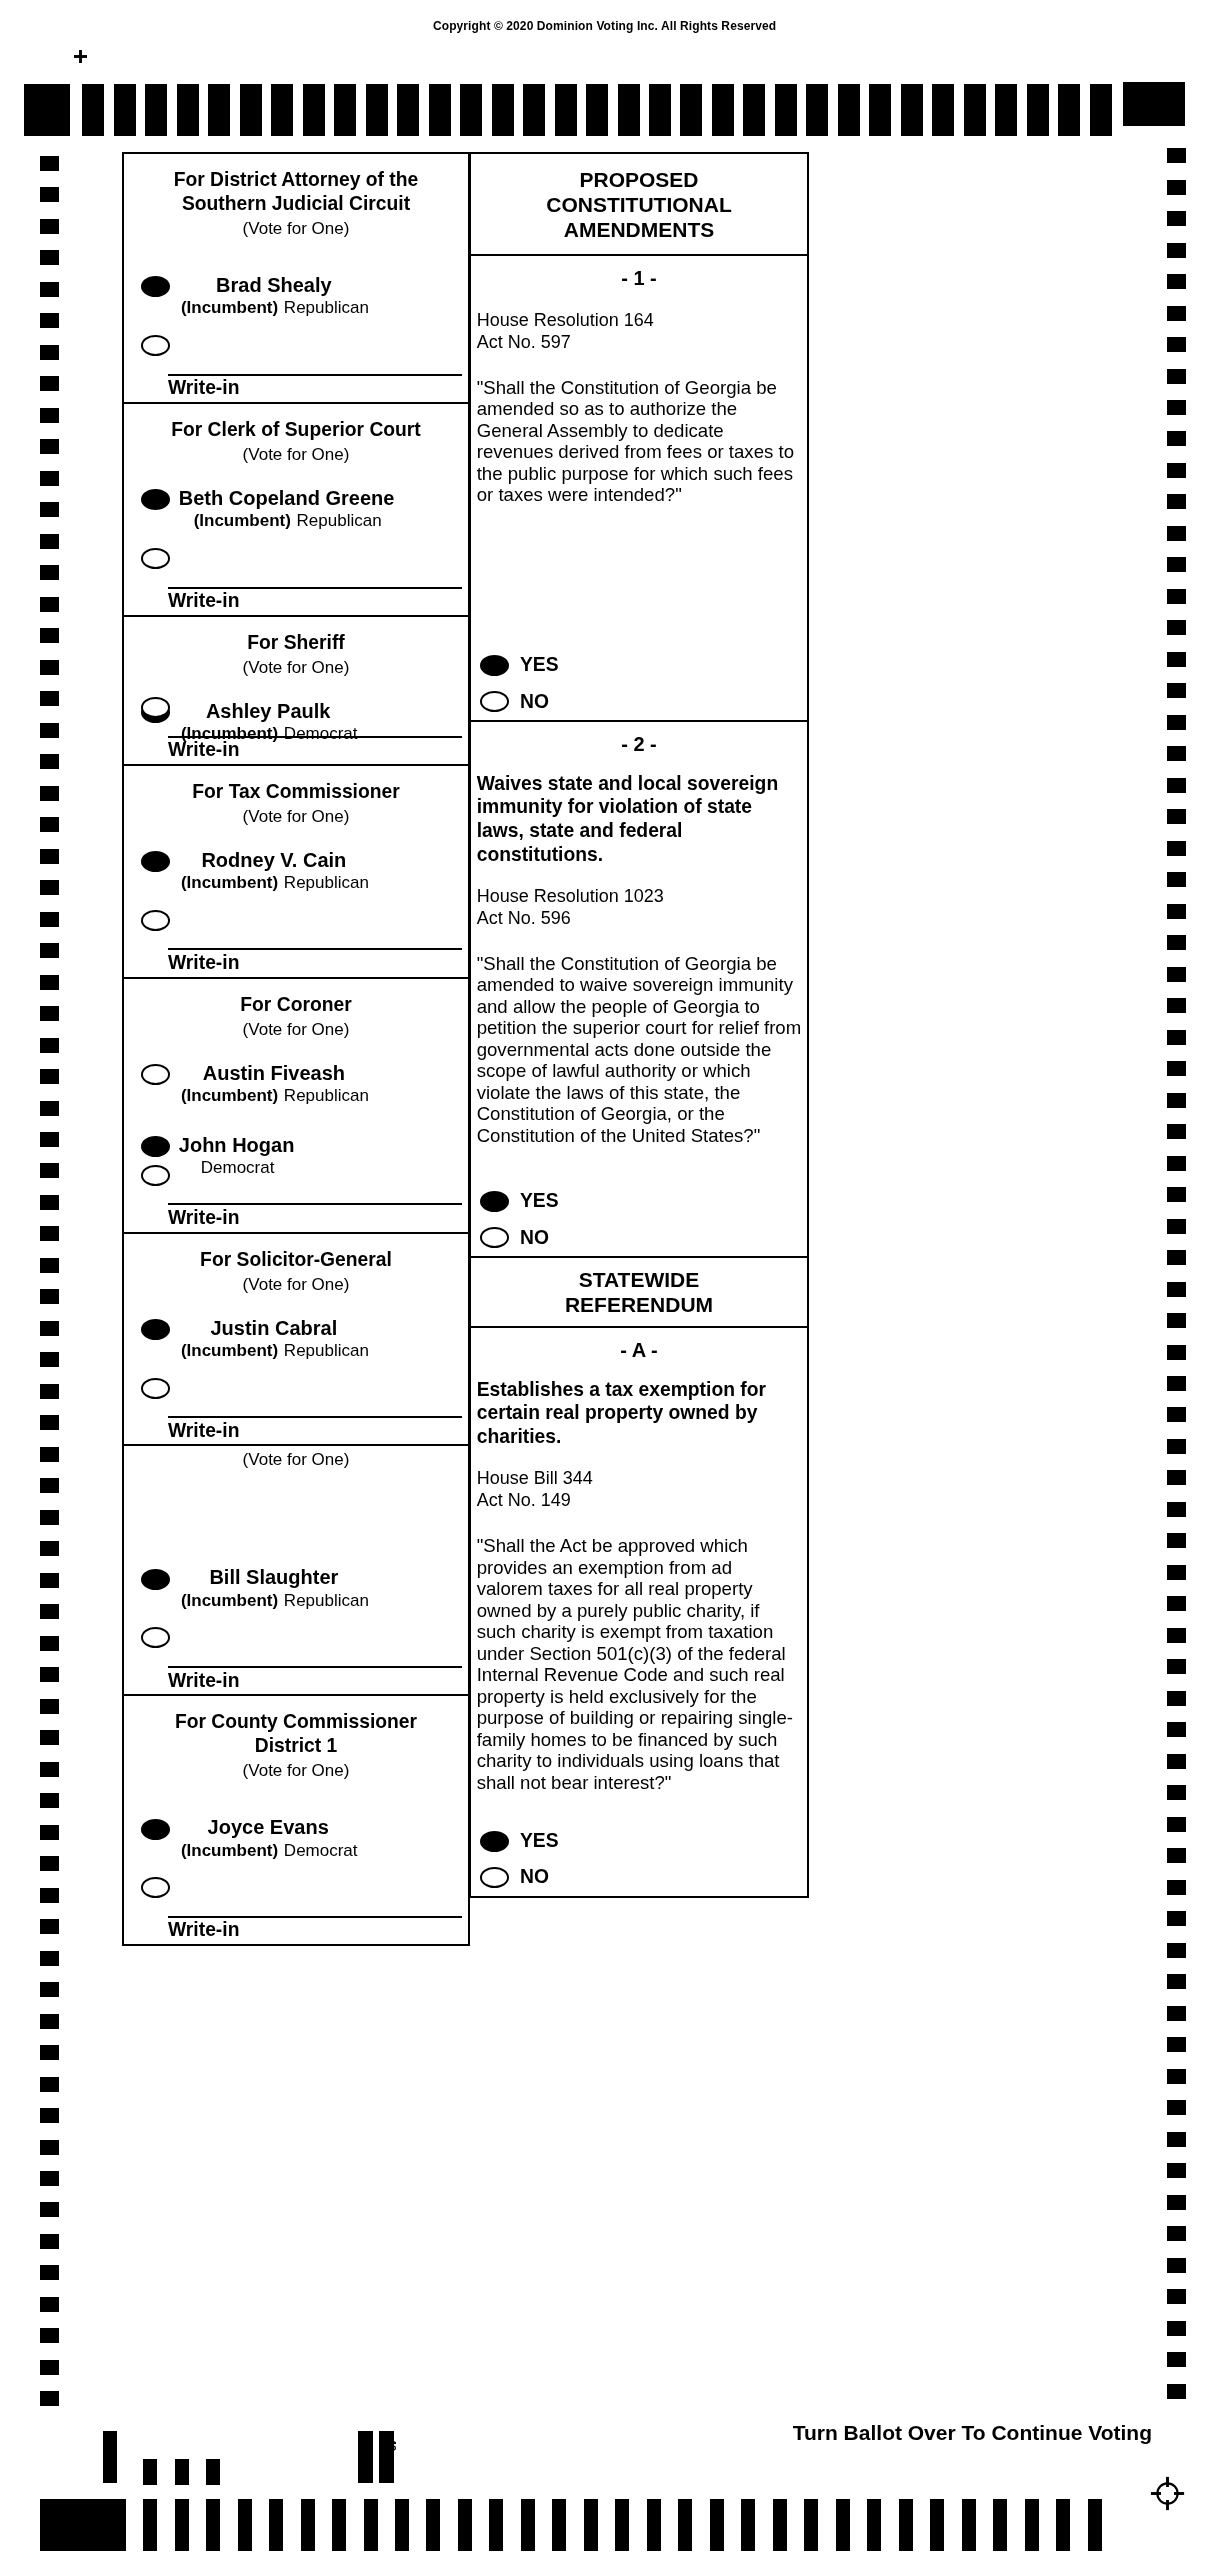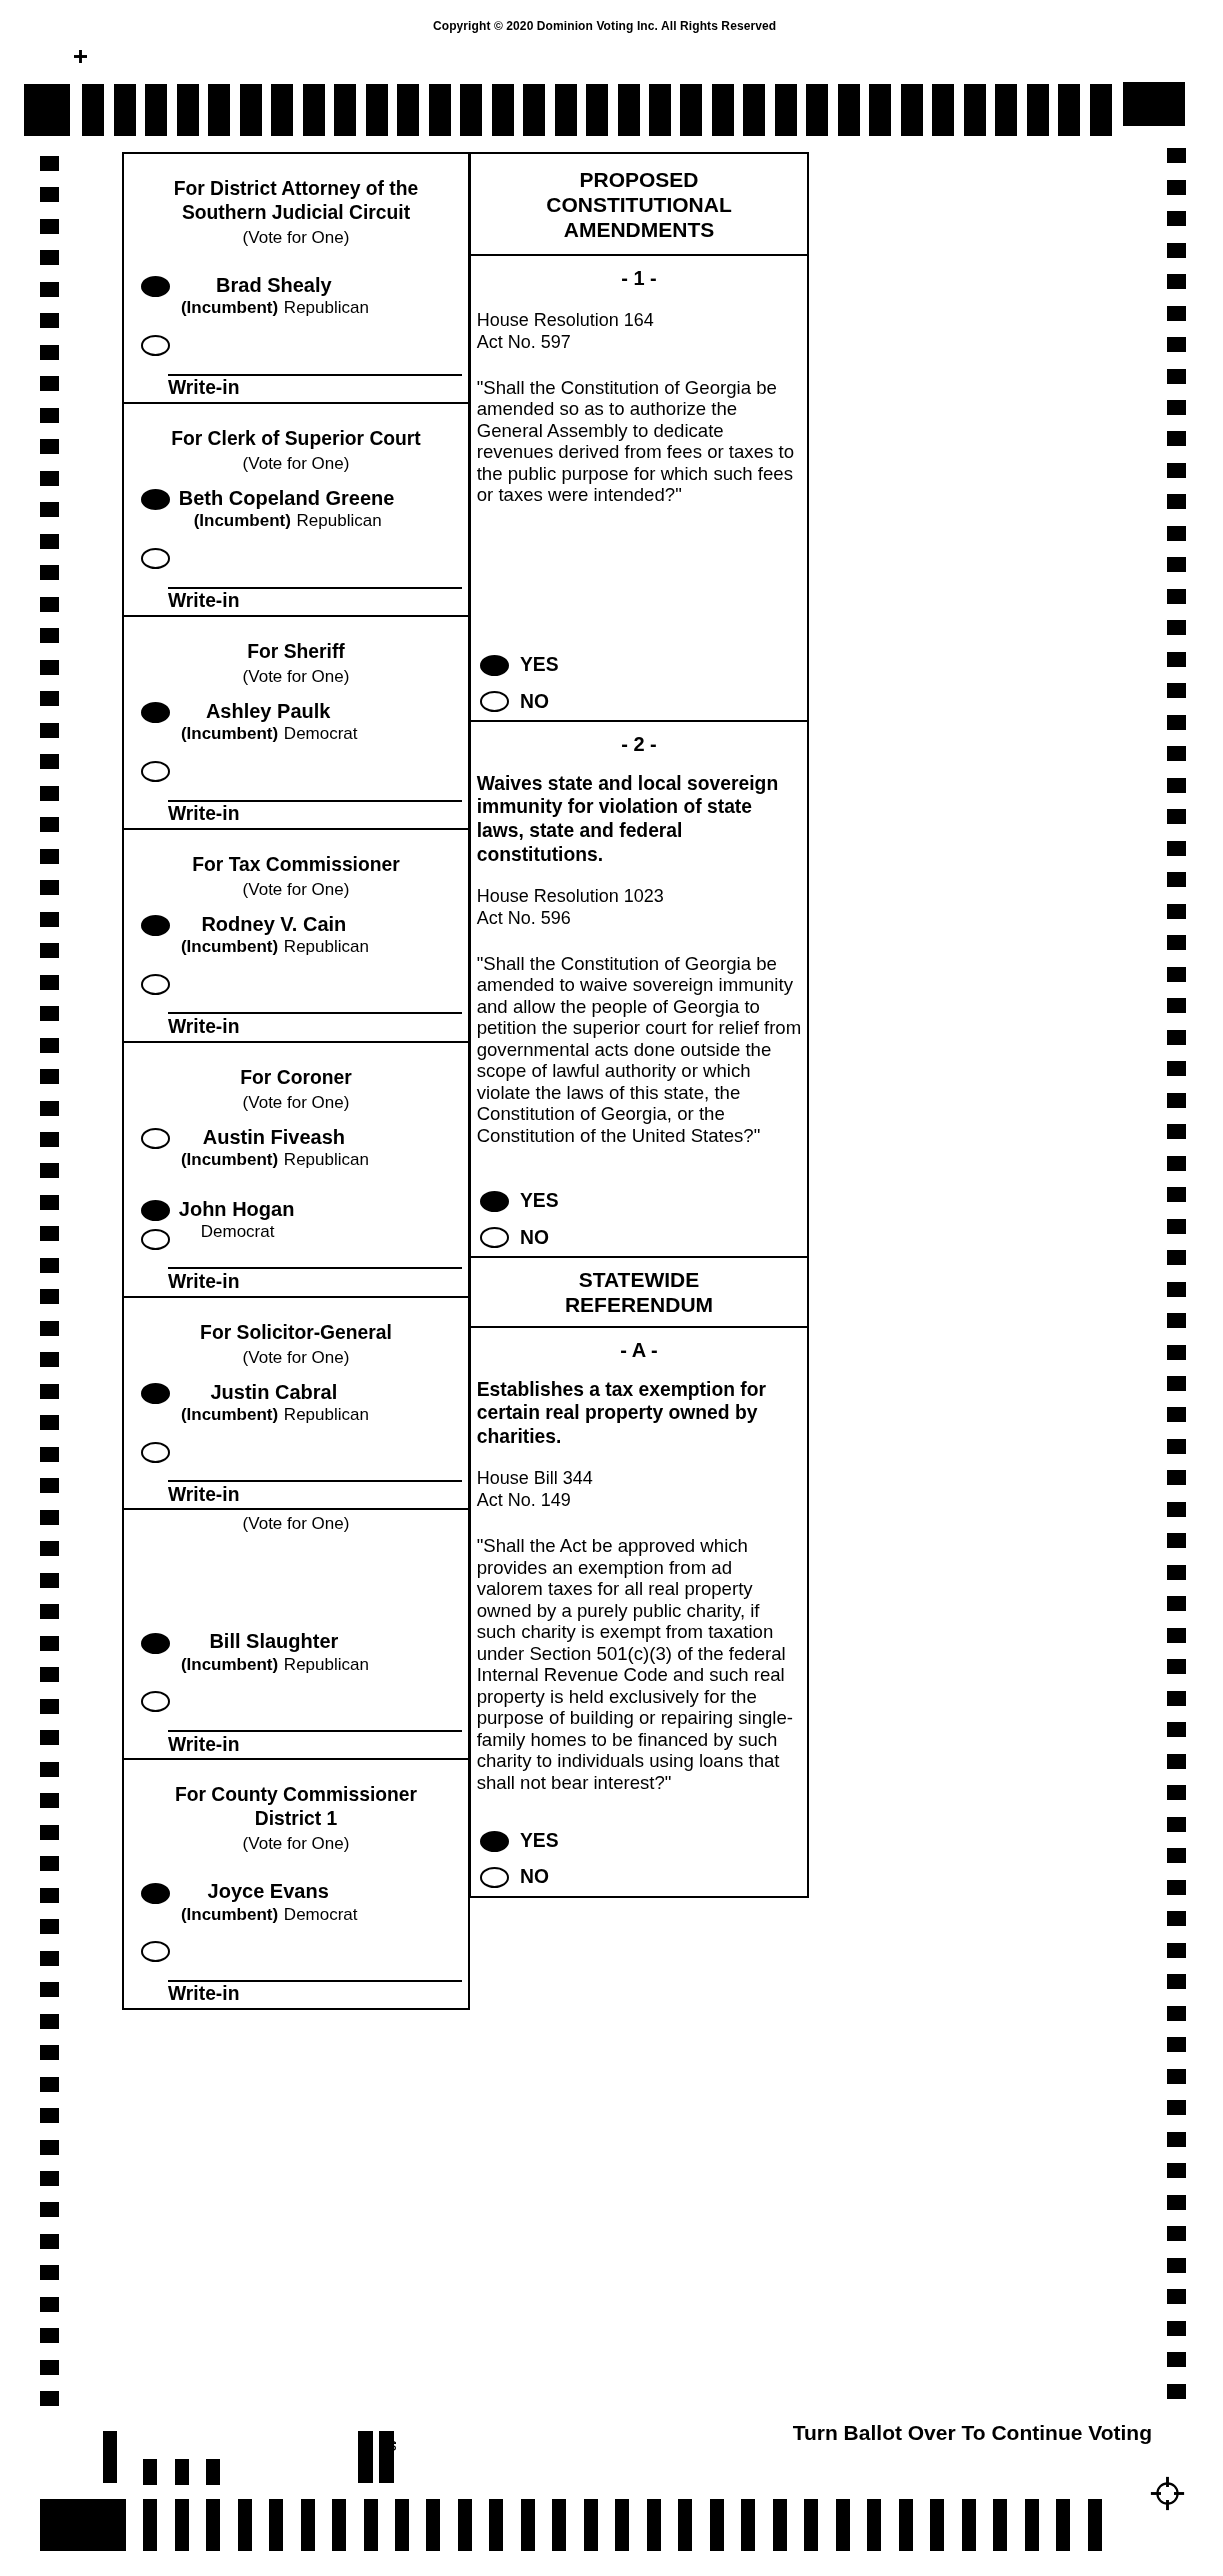--- a/index.html
+++ b/index.html
@@ -17,21 +17,21 @@
              transform:rotate(90deg);transform-origin:left top;}
 
   
   #contest-column{position:absolute;left:122px;top:152px;width:348px;}
   #measures-column{position:absolute;left:469px;top:152px;width:340px;}
 
   .box{position:relative;border:2.1px solid #000;box-sizing:border-box;margin-top:-2.1px;background:#fff;}
   .box:first-child{margin-top:0;}
 
   
-  .c-title{padding-top:23px;text-align:center;font-weight:bold;font-size:19.3px;line-height:23.6px;}
+  .c-title{padding-top:14px;text-align:center;font-weight:bold;font-size:19.3px;line-height:23.6px;}
   .c-inst{text-align:center;font-size:17px;line-height:20px;margin-top:3.6px;}
   .cands{position:absolute;left:0;right:0;text-align:center;}
   .cand{height:72px;display:flex;align-items:flex-start;padding-left:16.5px;box-sizing:border-box;}
   .oval{width:29px;height:21px;border:2.1px solid #000;border-radius:50%;
         background:#fff;box-sizing:border-box;flex:none;}
   .oval.filled{background:#000;}
   .cand .oval{margin-top:1.4px;margin-right:9.3px;}
   .cname{font-weight:bold;font-size:20px;line-height:21.5px;}
   .cparty{font-size:17px;line-height:18.6px;margin-top:2.9px;margin-left:2.1px;}
   .cparty b{margin-right:5.7px;}
@@ -343,21 +343,21 @@
         <b class="inc">(Incumbent)</b><span class="party">Republican</span>
       </div>
     </div>
   </div>
         </div>
     <span class="oval empty-oval"></span>
     <div class="writein">
       <span class="wi-label">Write-in</span>
     </div>
   </section>
-      <section class="box contest" style="height: 215px;">
+      <section class="box contest" style="height: 151px;">
     <div class="c-title">
           <div>For Sheriff</div>
         </div>
     <div class="c-inst">(Vote for One)</div>
     <div class="cands" style="top: 84px;">
           <div class="cand">
     <span class="oval filled"></span>
     <div class="cinfo">
       <div class="cname">Ashley Paulk</div>
       <div class="cparty">

